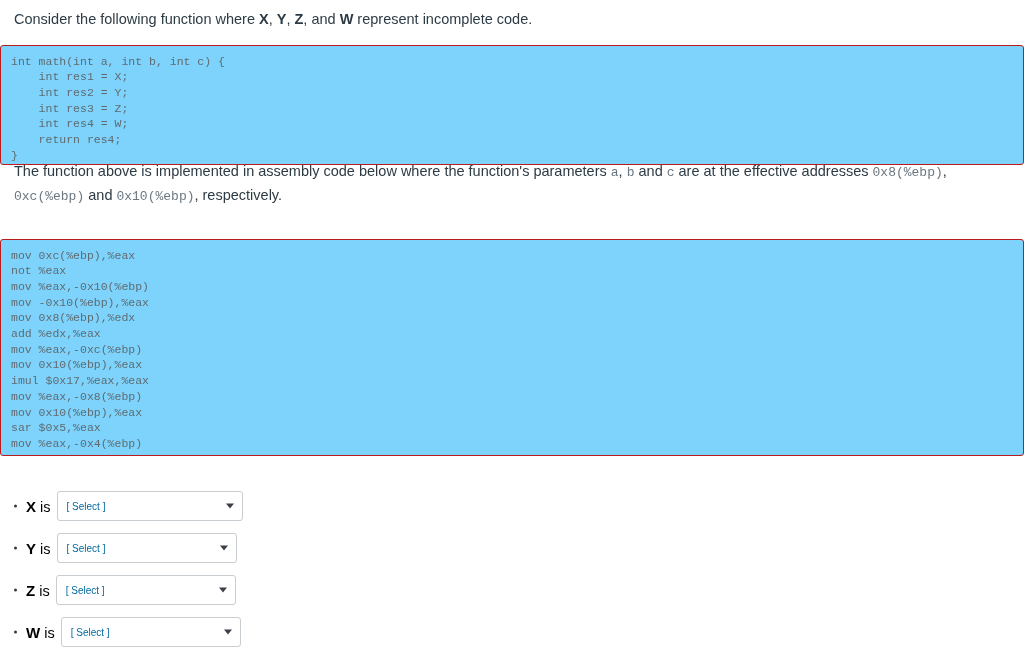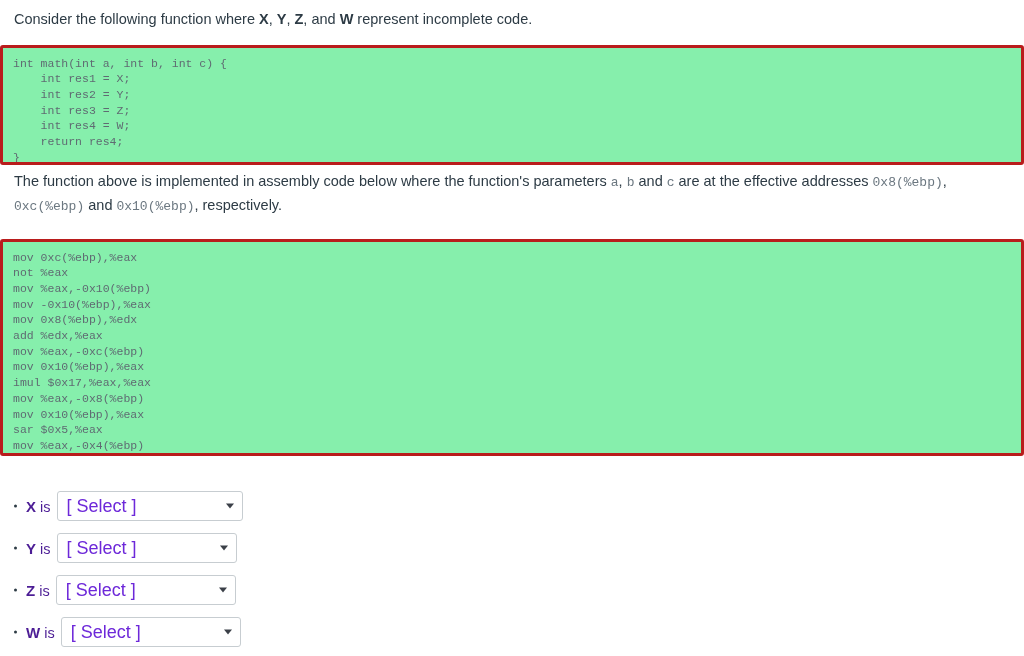--- a/index.html
+++ b/index.html
@@ -38,22 +38,22 @@
     font-weight: bold;
   }
   code.inline {
     font-family: "Liberation Mono", "DejaVu Sans Mono", monospace;
     font-size: 13px;
     color: #6b7780;
     letter-spacing: 0px;
   }
   .codeblock {
     box-sizing: border-box;
-    background: #86efac;
-    border: 3px solid #b91c1c;
+    background: #7dd3fc;
+    border: 1px solid #b91c1c;
     border-radius: 3px;
     font-family: "Liberation Mono", "DejaVu Sans Mono", monospace;
     font-size: 11.5px;
     line-height: 15.7px;
     color: #5f6b72;
     white-space: pre;
     padding: 8px 10px 8px 10px;
     overflow: hidden;
   }
   #c-code {
@@ -65,21 +65,21 @@
   }
   #asm-code {
     position: absolute;
     top: 227px;
     left: 0px;
     width: 1024px;
     height: 217px;
   }
   .para-mid {
     position: absolute;
-    top: 162px;
+    top: 152px;
     left: 0px;
     right: 0px;
   }
   .para-choose {
     position: absolute;
     top: 457px;
     left: 0px;
     right: 0px;
   }
   .answers {
@@ -103,21 +103,21 @@
     left: 14px;
     top: 50%;
     width: 3px;
     height: 3px;
     background: #2d3b45;
     border-radius: 50%;
     transform: translateY(-50%);
   }
   .answer-label {
     font-size: 14.5px;
-    color: #4c1d95;
+    color: #000000;
     white-space: nowrap;
     margin-right: 6px;
   }
   .answer-label .var {
     font-weight: bold;
     font-size: 15px;
   }
   .select-box {
     box-sizing: border-box;
     position: relative;
@@ -127,22 +127,22 @@
     border-radius: 3px;
     display: flex;
     align-items: center;
     padding: 0 22px 0 9px;
   }
   .select-x  { width: 186px; }
   .select-y  { width: 180px; }
   .select-z  { width: 180px; }
   .select-w  { width: 180px; }
   .select-text {
-    font-size: 18px;
-    color: #6d28d9;
+    font-size: 10px;
+    color: #0369a1;
     white-space: nowrap;
   }
   .caret {
     position: absolute;
     right: 8px;
     top: 50%;
     transform: translateY(-50%);
     width: 0;
     height: 0;
     border-left: 4px solid transparent;

